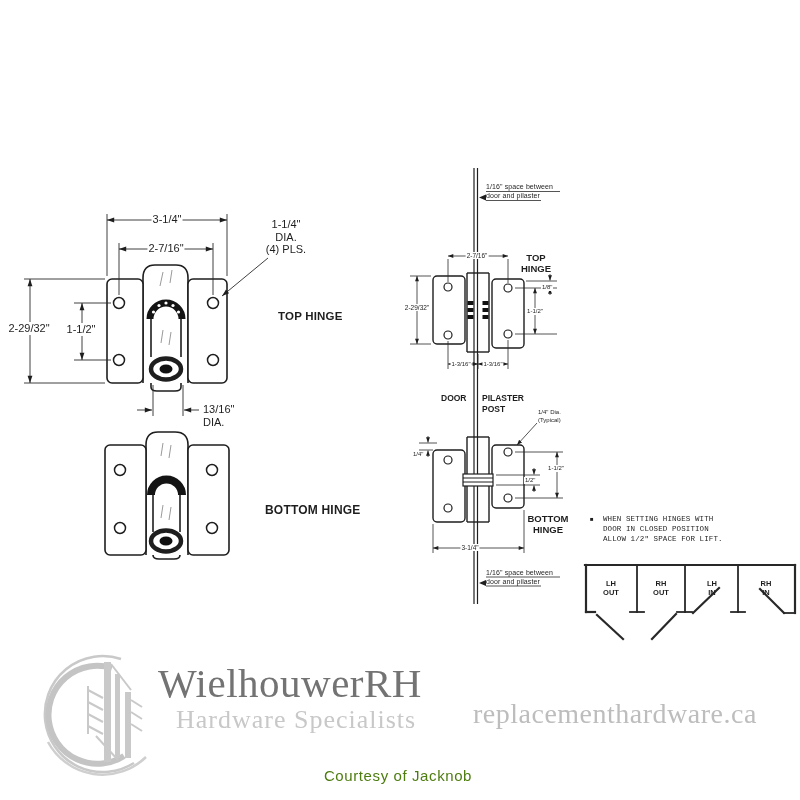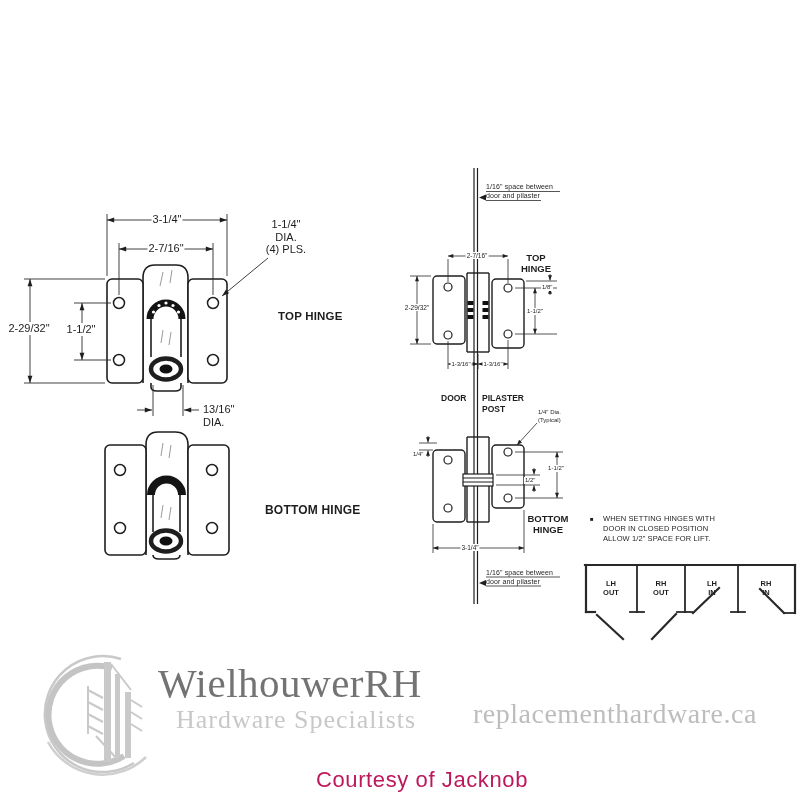--- a/index.html
+++ b/index.html
@@ -273,31 +273,31 @@
 <div class="lbl d6" style="left:413px;top:451px;">1/4"</div>
 <div class="lbl d6 wbg" style="left:524px;top:477px;">1/2"</div>
 <div class="lbl ctr d6 wbg" style="left:556px;top:465px;">1-1/2"</div>
 <div class="lbl ctr b95" style="left:548px;top:513px;">BOTTOM
 HINGE</div>
 <div class="lbl ctr d65 wbg" style="left:470px;top:544px;">3-1/4"</div>
 <div class="lbl note7" style="left:486px;top:568px;">1/16" space between
 door and pilaster</div>
 
 <div class="lbl" style="left:590px;top:516px;font-size:6px;">■</div>
-<div class="lbl note75" style="left:603px;top:514px;">WHEN SETTING HINGES WITH
+<div class="lbl note75" style="left:603px;top:514px;font-family:Liberation Mono, monospace;">WHEN SETTING HINGES WITH
 DOOR IN CLOSED POSITION
 ALLOW 1/2" SPACE FOR LIFT.</div>
 
 <div class="lbl ctr stall" style="left:611px;top:567px;">LH
 OUT</div>
 <div class="lbl ctr stall" style="left:661px;top:567px;">RH
 OUT</div>
 <div class="lbl ctr stall" style="left:712px;top:567px;">LH
 IN</div>
 <div class="lbl ctr stall" style="left:766px;top:567px;">RH
 IN</div>
 
 <div class="lbl serif" style="left:158px;top:663px;font-size:41px;line-height:1;color:#737373;letter-spacing:.5px;">WielhouwerRH</div>
 <div class="lbl serif" style="left:176px;top:707px;font-size:26px;line-height:1;color:#c8c8c8;letter-spacing:1px;">Hardware Specialists</div>
 <div class="lbl serif" style="left:473px;top:700px;font-size:28px;line-height:1;color:#bdbdbd;letter-spacing:.5px;">replacementhardware.ca</div>
-<div class="lbl ctr" style="left:422px;top:767px;font-size:22px;line-height:1.2;color:#be185d;letter-spacing:.6px;">Courtesy of Jacknob</div>
+<div class="lbl ctr" style="left:398px;top:767px;font-size:15px;line-height:1.2;color:#4d7c0f;letter-spacing:.6px;">Courtesy of Jacknob</div>
 
 </div>
 
 </body></html>

